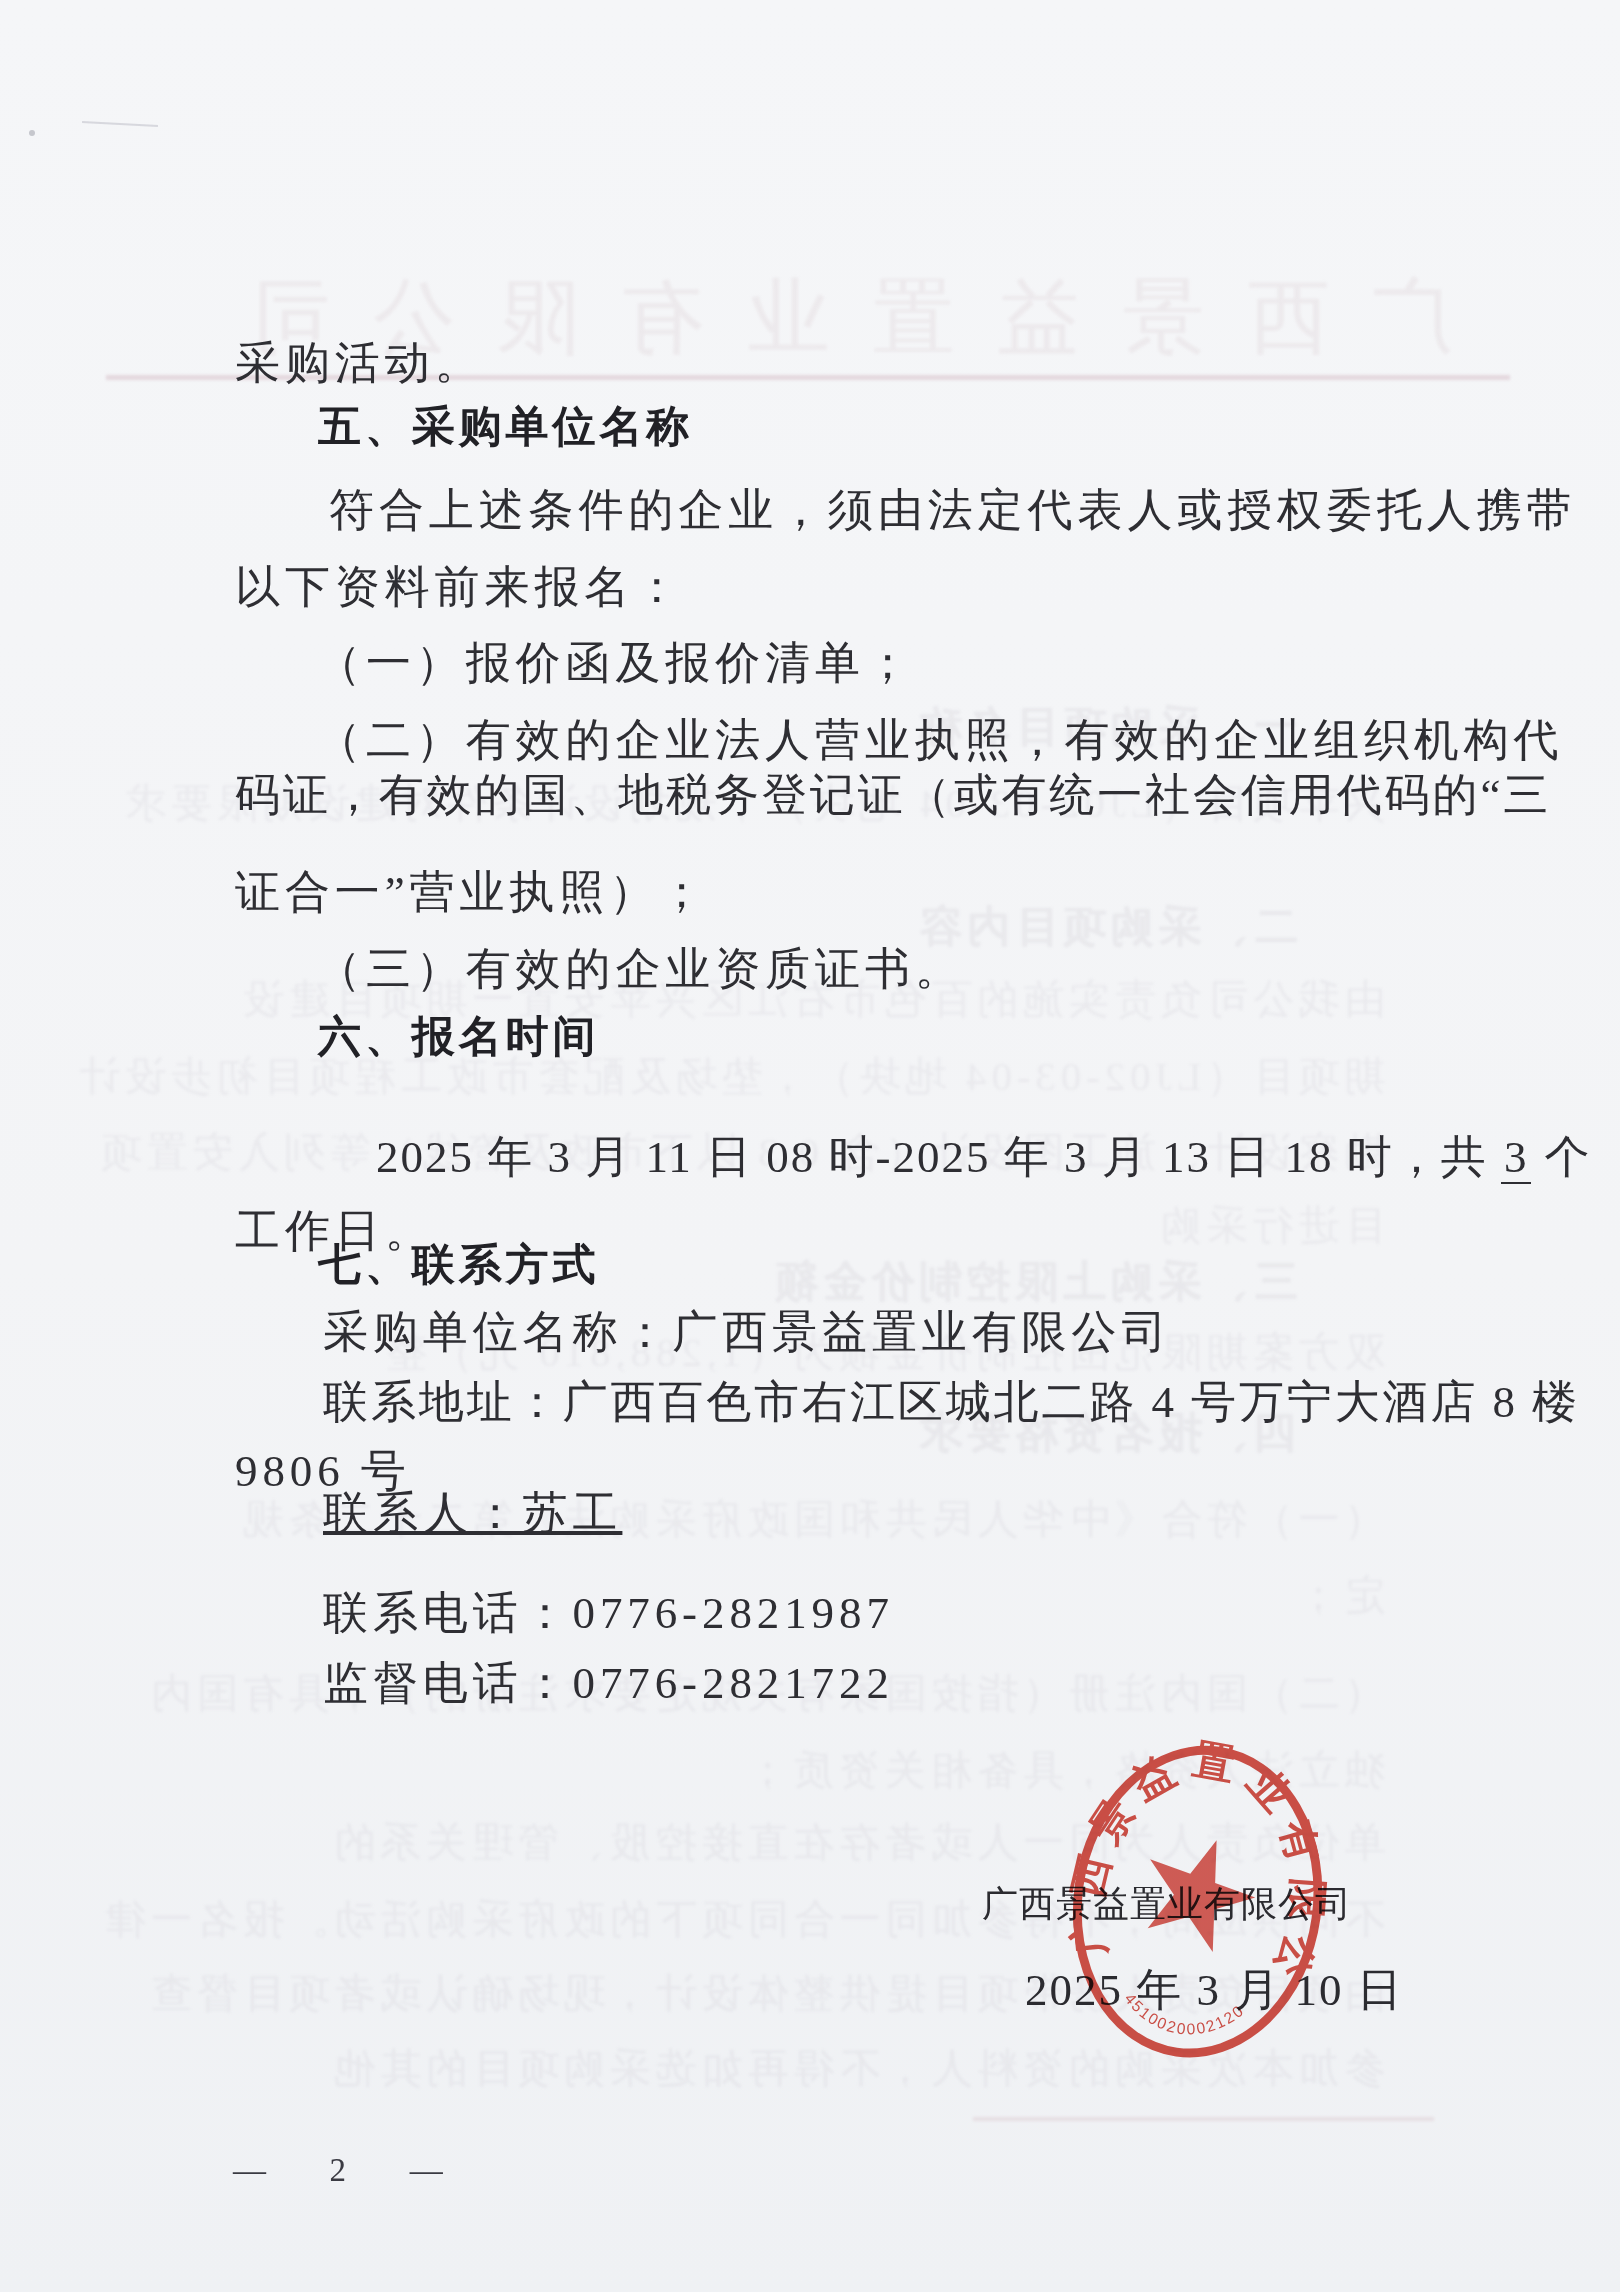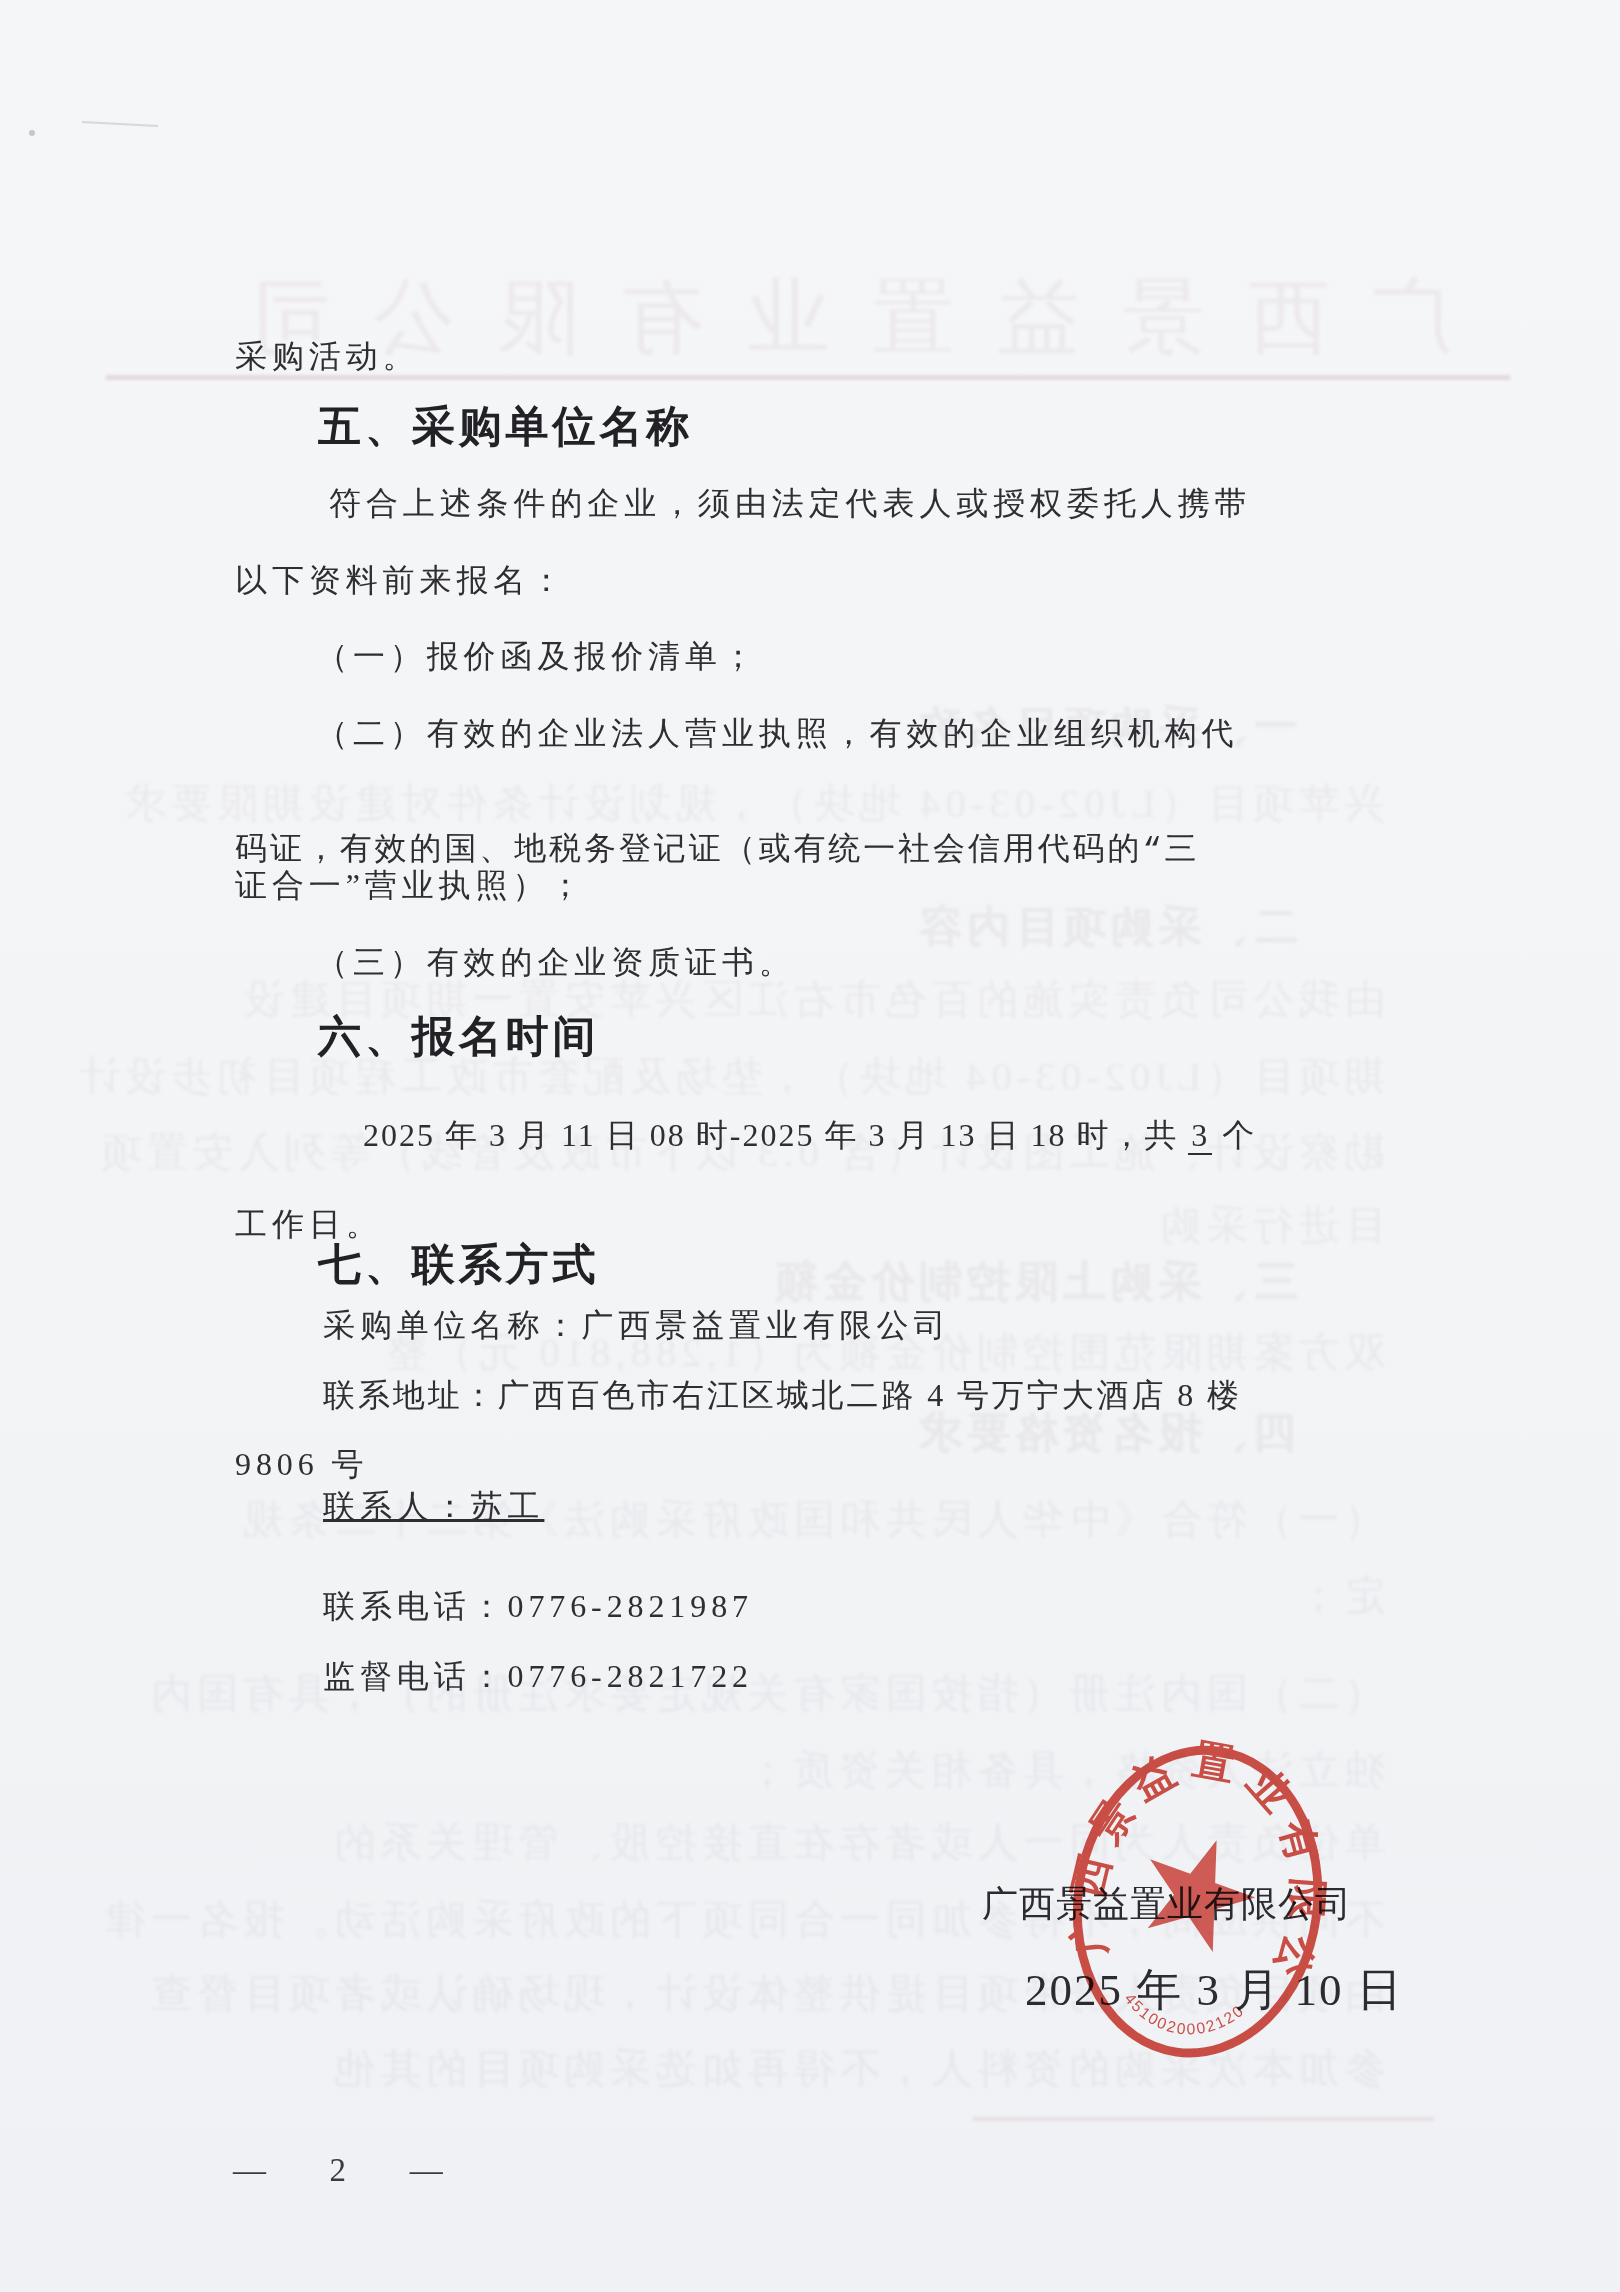--- a/index.html
+++ b/index.html
@@ -1,20 +1,20 @@
 <!DOCTYPE html>
 <html><head>
 <meta charset="utf-8">
 <style>
   html,body{margin:0;padding:0;}
   body{width:1620px;height:2293px;position:relative;overflow:hidden;
        font-family:"Liberation Serif","DejaVu Serif",serif;}
   #scan-page{position:absolute;left:0;top:0;width:1620px;height:2293px;
        background:linear-gradient(180deg,#f5f6f8 0%,#f3f4f6 55%,#eff1f4 100%);}
-  .line{position:absolute;white-space:pre;color:#2e2e33;font-size:32px;
+  .line{position:absolute;white-space:pre;color:#2e2e33;font-size:45px;
         letter-spacing:4.9px;line-height:1.15;}
   .heading{font-family:"Liberation Sans","DejaVu Sans",sans-serif;
            font-weight:bold;color:#212126;font-size:43px;letter-spacing:3.9px;}
   .uline{border-bottom:2.9px solid #2e2e33;padding:0 2.9px;}
   .sig{position:absolute;white-space:pre;color:#2b2b30;}
   .pagenum{position:absolute;color:#3a3a42;font-size:33px;letter-spacing:15.7px;white-space:pre;}
   
   #bleed-layer{position:absolute;left:0;top:0;width:1620px;height:2293px;
         transform:scaleX(-1);filter:blur(1.4px);pointer-events:none;}
   .bleed-line{position:absolute;white-space:pre;color:#8e8a99;}
@@ -53,21 +53,21 @@
       <div class="bleed-line" style="left: 235px; top: 1966px; font-size: 41px; letter-spacing: 4.9px; opacity: 0.09;">由项目负责人携带项目提供整体设计，现场确认或者项目督查</div>
       <div class="bleed-line" style="left: 235px; top: 2041px; font-size: 41px; letter-spacing: 4.9px; opacity: 0.09;">参加本次采购的资料人，不得再如选采购项目的其他</div>
     </div>
 
   <div class="line" style="left:235px;top:338px;">采购活动。</div>
   <div class="line heading" style="left:318px;top:402px;">五、采购单位名称</div>
   <div class="line" style="left:329px;top:485px;">符合上述条件的企业，须由法定代表人或授权委托人携带</div>
   <div class="line" style="left:235px;top:562px;">以下资料前来报名：</div>
   <div class="line" style="left:316px;top:638px;">（一）报价函及报价清单；</div>
   <div class="line" style="left:316px;top:715px;">（二）有效的企业法人营业执照，有效的企业组织机构代</div>
-  <div class="line" style="left:235px;top:833px;letter-spacing:2.9px;font-family:Liberation Mono, monospace;">码证，有效的国、地税务登记证（或有统一社会信用代码的“三</div>
+  <div class="line" style="left:235px;top:770px;letter-spacing:2.9px;">码证，有效的国、地税务登记证（或有统一社会信用代码的“三</div>
   <div class="line" style="left:235px;top:867px;">证合一”营业执照）；</div>
   <div class="line" style="left:316px;top:944px;">（三）有效的企业资质证书。</div>
   <div class="line heading" style="left:318px;top:1012px;">六、报名时间</div>
   <div class="line" style="left:323px;top:1080px;letter-spacing:2px;">
     <span>2025 年 3 月 11 日 08 时-2025 年 3 月 13 日 18 时，共 </span><span class="uline">3</span><span> 个</span>
   </div>
   <div class="line" style="left:235px;top:1159px;margin-top:47px;">工作日。</div>
   <div class="line heading" style="left:318px;top:1240px;">七、联系方式</div>
   <div class="line" style="left:323px;top:1307px;">采购单位名称：广西景益置业有限公司</div>
   <div class="line" style="left:323px;top:1377px;letter-spacing:2.9px;">联系地址：广西百色市右江区城北二路 4 号万宁大酒店 8 楼</div>

